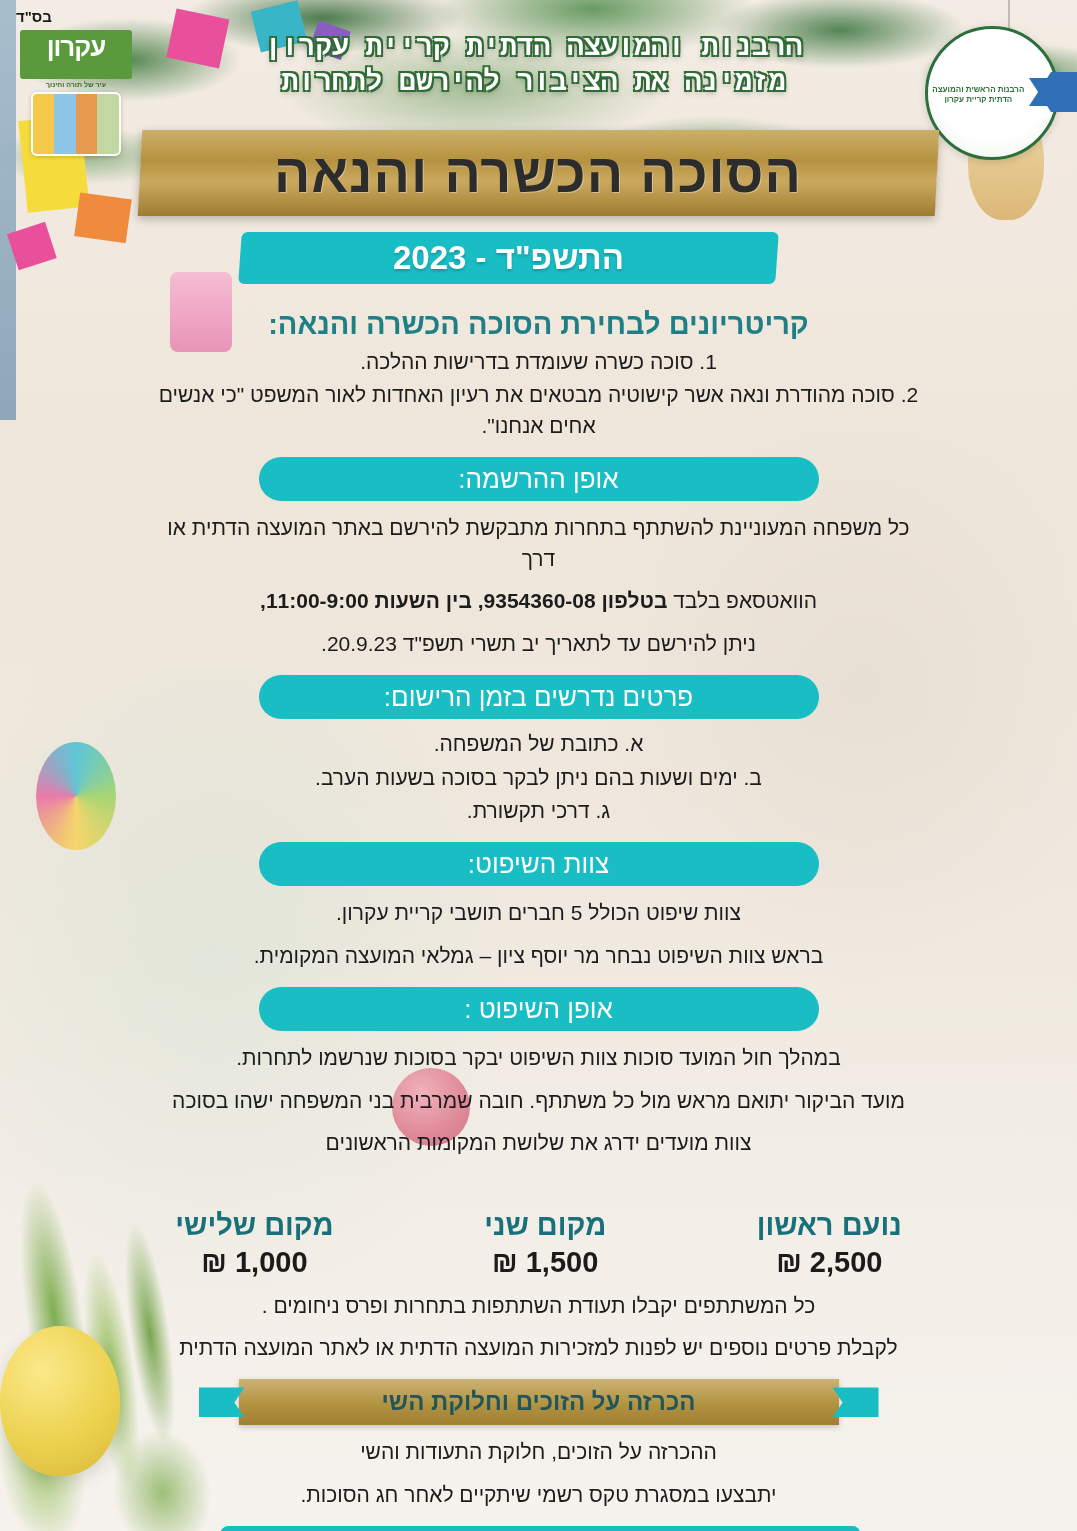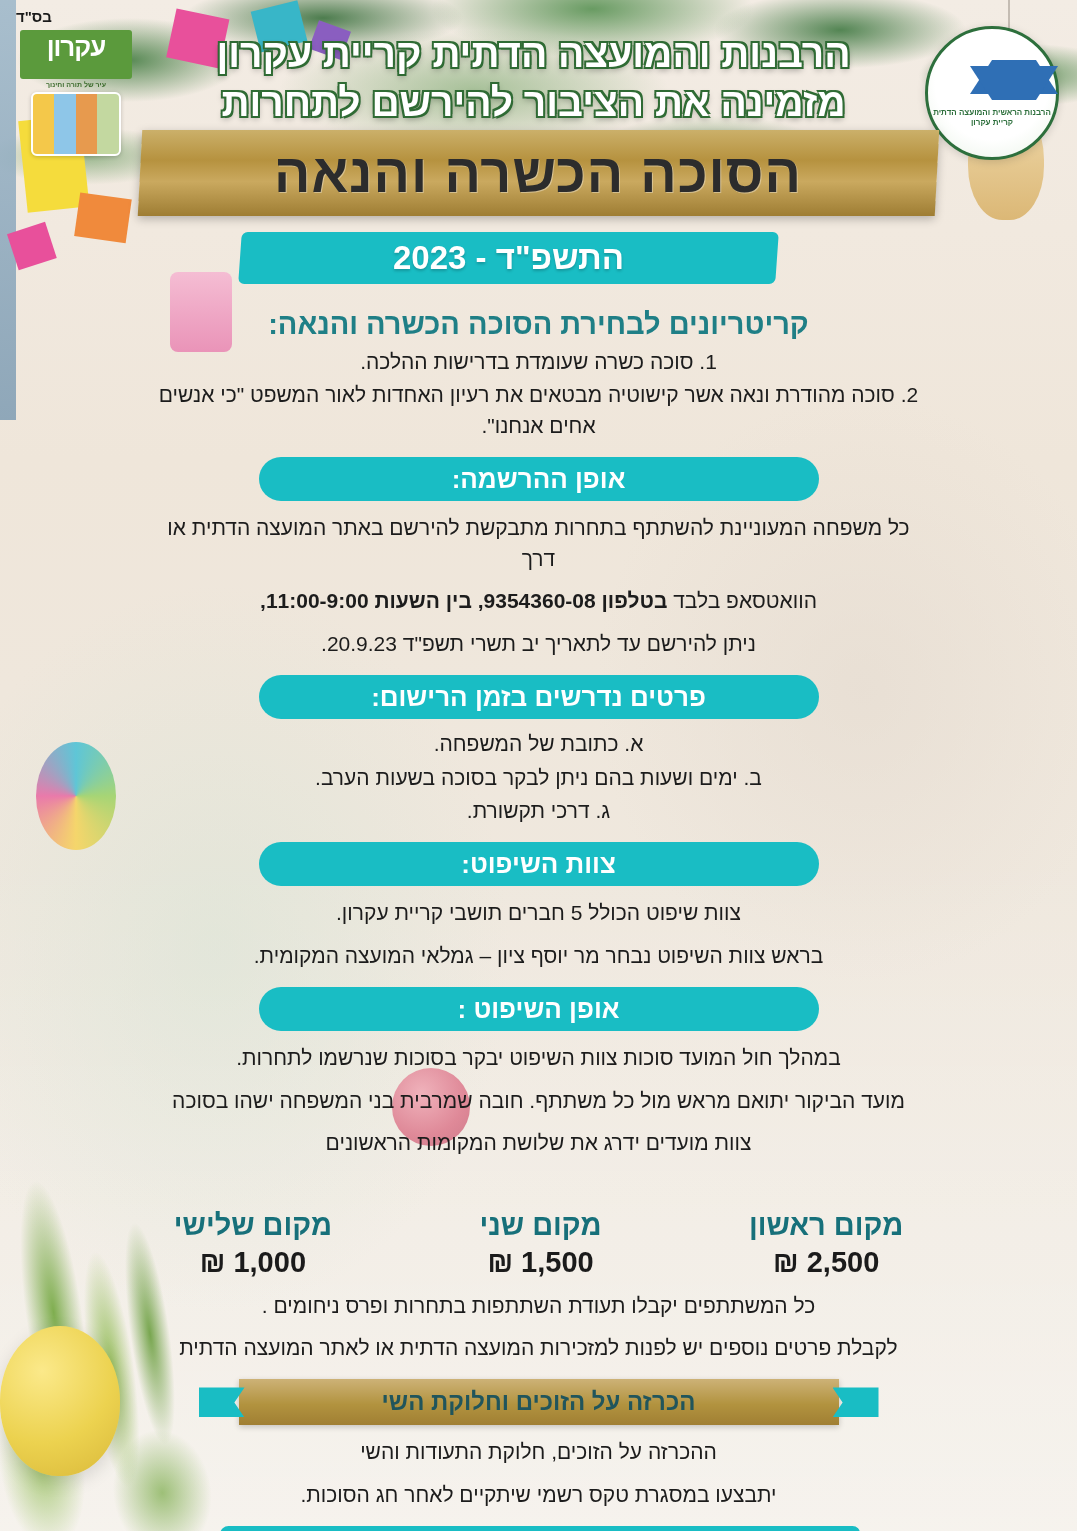--- a/index.html
+++ b/index.html
@@ -105,21 +105,21 @@
 
   
   .logo-left {
     position: absolute;
     top: 26px; right: 18px;
     width: 128px; height: 128px;
     border-radius: 50%;
     background: radial-gradient(circle at 50% 42%, #ffffff 58%, #e7f1e4 100%);
     border: 3px solid #2d6f3c;
     display: flex;
-    flex-direction: column;
+    flex-direction: row;
     align-items: center;
     justify-content: center;
     box-shadow: 0 2px 8px rgba(0,0,0,.15);
   }
   .logo-left .star {
     width: 44px; height: 44px;
     position: relative;
     margin-bottom: 2px;
   }
   .logo-left .star:before,
@@ -178,29 +178,30 @@
     color: #1a1a1a;
   }
 
   
   .header-lines {
     position: absolute;
     top: 30px; right: 160px; left: 150px;
     text-align: center;
   }
   .header-lines .hl {
-    font-size: 39px;
+    font-size: 28px;
     font-weight: bold;
     color: #ffffff;
     line-height: 1.25;
     text-shadow:
       -2px -2px 0 #2f6b34, 2px -2px 0 #2f6b34,
       -2px  2px 0 #2f6b34, 2px  2px 0 #2f6b34,
       0 3px 6px rgba(0,0,0,.35);
     direction: rtl;
+    font-family: Liberation Mono, monospace;
   }
 
   
   .gold-banner {
     position: absolute;
     top: 130px;
     right: 140px;
     left: 140px;
     height: 86px;
     background: linear-gradient(180deg, #cbb06a 0%, #b6923f 35%, #caa95f 60%, #9e7d33 100%);
@@ -261,21 +262,21 @@
     width: 560px;
     height: 44px;
     background: #19bdc4;
     border-radius: 22px;
     display: flex;
     align-items: center;
     justify-content: center;
   }
   .teal-bar span {
     font-size: 26px;
-    font-weight: bold;
+    font-weight: normal;
     color: #ffffff;
   }
   .para {
     font-size: 21px;
     line-height: 1.45;
     margin: 12px auto;
     max-width: 760px;
   }
   .para.bold { font-weight: normal; }
   .list-item {
@@ -435,21 +436,21 @@
 
     <div class="teal-bar">
       <span>אופן השיפוט :</span>
     </div>
     <div class="para">במהלך חול המועד סוכות צוות השיפוט יבקר בסוכות שנרשמו לתחרות.</div>
     <div class="para">מועד הביקור יתואם מראש מול כל משתתף. חובה שמרבית בני המשפחה ישהו בסוכה</div>
     <div class="para">צוות מועדים ידרג את שלושת המקומות הראשונים</div>
 
     <div class="prizes">
       <div class="prize">
-        <div class="place">מקום ראשון</div>
+        <div class="place">נועם ראשון</div>
         <div class="amount">2,500 ₪</div>
       </div>
       <div class="prize">
         <div class="place">מקום שני</div>
         <div class="amount">1,500 ₪</div>
       </div>
       <div class="prize">
         <div class="place">מקום שלישי</div>
         <div class="amount">1,000 ₪</div>
       </div>

